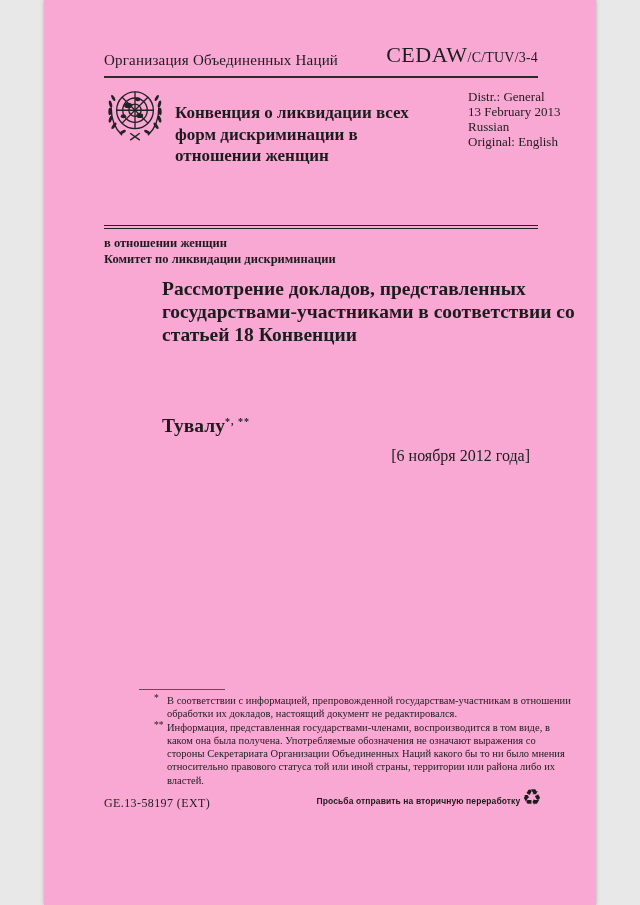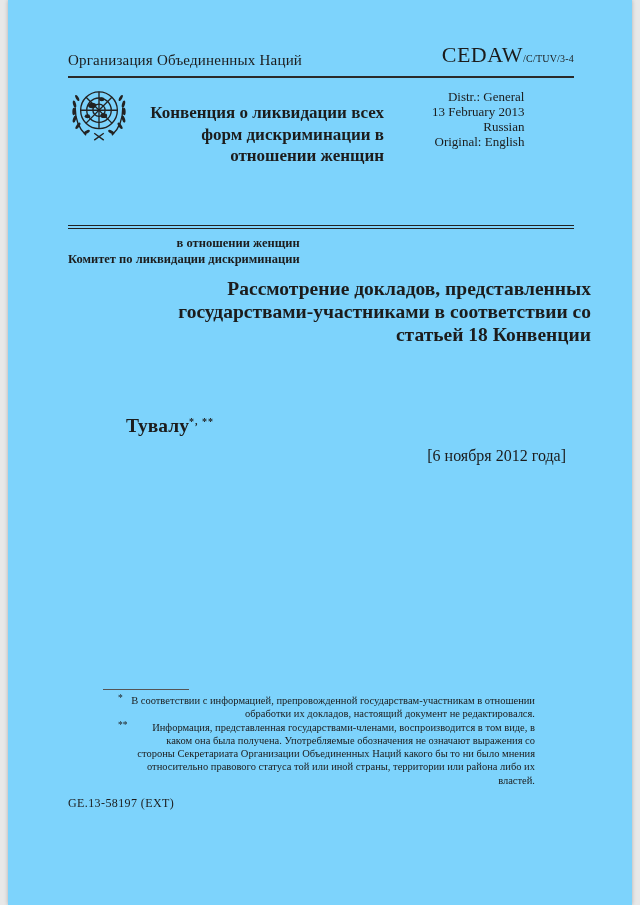--- a/index.html
+++ b/index.html
@@ -1,30 +1,29 @@
 <!DOCTYPE html>
 <html><head>
 <meta charset="utf-8">
 <style>
   html,body { margin:0; padding:0; background:#e8e8e8; }
   .page {
     position: relative;
-    width: 624px; height: 905px;
+    width: 552px; height: 905px;
     margin: 0 auto;
-    background: #7dd3fc;
+    background: #f9a8d4;
     font-family: "Liberation Serif", "DejaVu Serif", serif;
     color: #1c1c1c;
     overflow: hidden;
     box-shadow: 0 0 4px rgba(0,0,0,.25);
-    text-align: right;
   }
   .org-name { position:absolute; left:60px; top:52px; font-size:15px; letter-spacing:.2px; }
   .doc-symbol { position:absolute; right:58px; top:42px; display:flex; align-items:baseline; }
   .doc-symbol .main { font-size:22px; letter-spacing:.5px; }
-  .doc-symbol .suffix { font-size:10px; letter-spacing:.2px; }
+  .doc-symbol .suffix { font-size:14px; letter-spacing:.2px; }
   .header-rule { position:absolute; left:60px; right:58px; top:76px; border-top:2px solid #2a2a2a; }
 
   .emblem { position:absolute; left:57px; top:83px; width:68px; height:68px; }
   .conv-title { position:absolute; left:131px; top:87px; width:245px;
     font-weight:bold; font-size:17px; line-height:21.5px;margin-top:15px; }
   .distr-block { position:absolute; left:424px; top:89px; font-size:13px; line-height:15px; }
 
   .double-rule { position:absolute; left:60px; right:58px; top:225px; height:2px;
     border-top:1.5px solid #222; border-bottom:1px solid #222; }
 
@@ -130,14 +129,18 @@
     <div class="footnote">
       <span class="fn-marker">*</span><span>В соответствии с информацией, препровожденной государствам-участникам в отношении обработки их докладов, настоящий документ не редактировался.</span>
     </div>
     <div class="footnote">
       <span class="fn-marker">**</span><span>Информация, представленная государствами-членами, воспроизводится в том виде, в каком она была получена. Употребляемые обозначения не означают выражения со стороны Секретариата Организации Объединенных Наций какого бы то ни было мнения относительно правового статуса той или иной страны, территории или района либо их властей.</span>
     </div>
   </div>
 
   <div class="footer-docnum">GE.13-58197 (EXT)</div>
 
+  <div class="footer-recycle">
+    <span class="recycle-text">Просьба отправить на вторичную переработку</span>
+    <span class="recycle-icon">♻</span>
+  </div>
 
 </div>
 
 </body></html>

